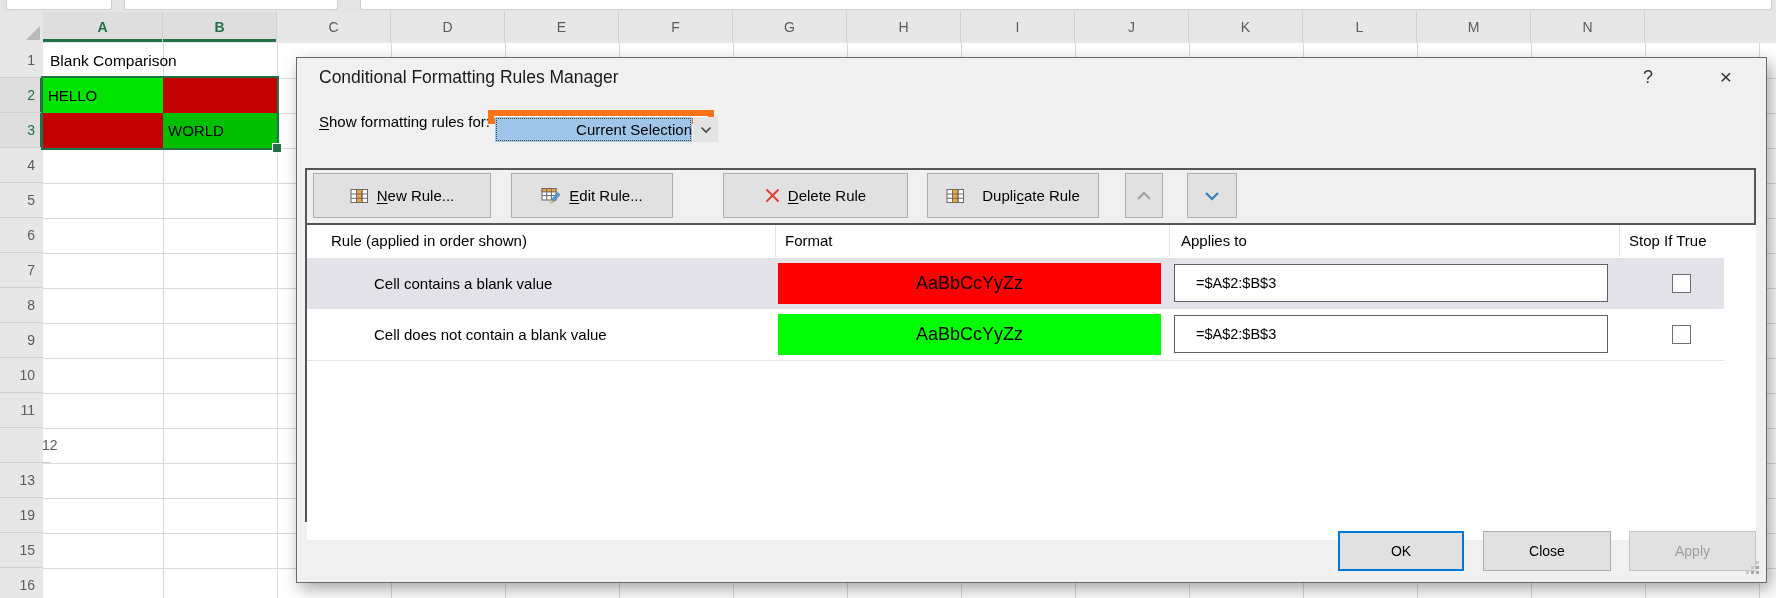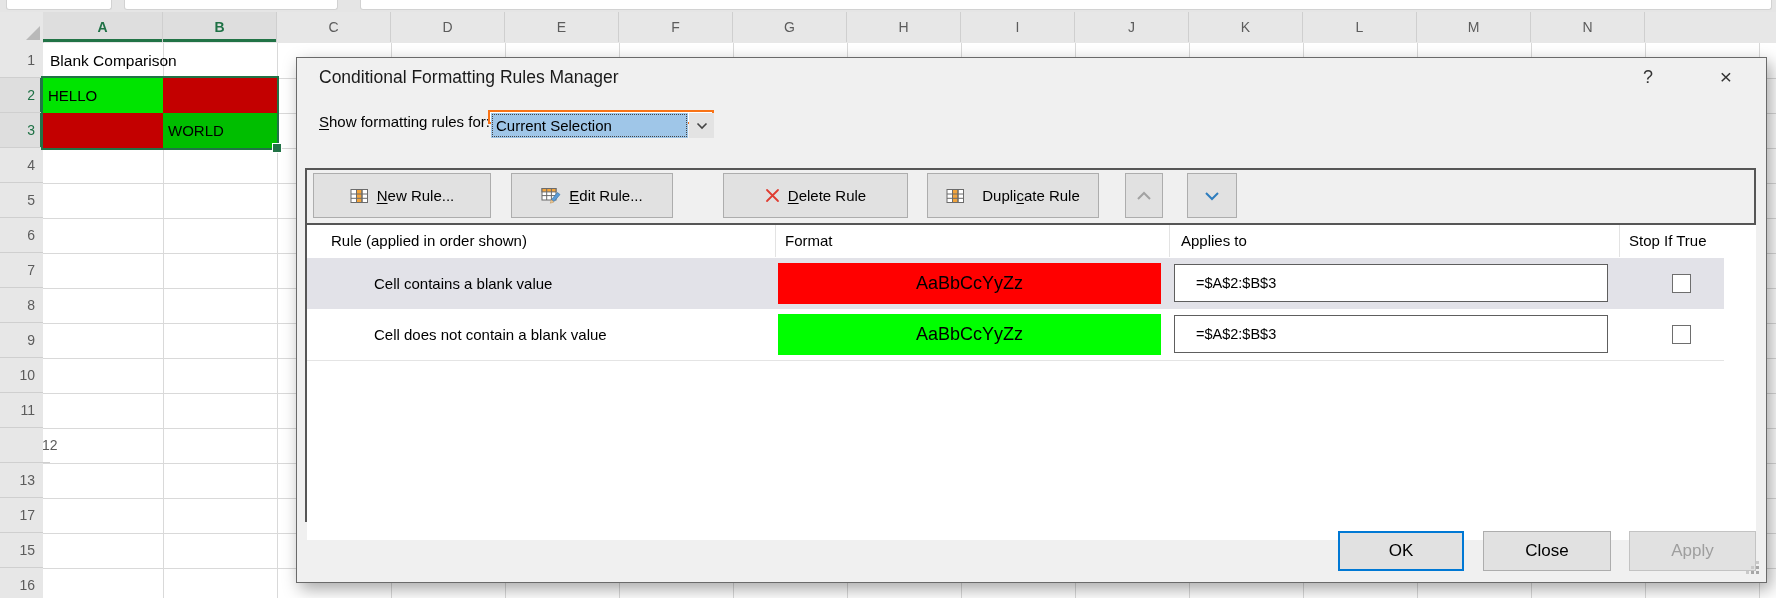--- a/index.html
+++ b/index.html
@@ -38,21 +38,21 @@
   #dialog{left:296px;top:57px;width:1471px;height:526px;background:#F0F0F0;
         border:1px solid #6A6A6A;box-sizing:border-box;box-shadow:4px 6px 16px rgba(0,0,0,.35);}
   #dlg-title{left:22px;top:9px;font-size:17.5px;color:#1A1A1A;white-space:nowrap;}
   .dlg-sysbtn{top:4px;width:34px;height:30px;text-align:center;line-height:30px;
         color:#333;}
   #dlg-help{left:1334px;font-size:18px;}
   #dlg-close{left:1412px;font-size:21px;font-weight:300;}
   #show-label{left:22px;top:55px;font-size:15px;color:#000;white-space:nowrap;}
   .u{text-decoration:underline;text-underline-offset:2px;}
   #combo{left:191px;top:52px;width:226px;height:14px;background:#fff;
-        border:2px solid #f97316;box-sizing:border-box;}
+        border:6px solid #f97316;box-sizing:border-box;text-align:right;}
   #combo-field{left:1px;top:1px;width:197px;height:25px;background:#9FC6E8;
         outline:1px dotted #444;outline-offset:-2px;font-size:15px;line-height:25px;
         padding-left:5px;box-sizing:border-box;white-space:nowrap;overflow:hidden;}
   #combo-arrow{left:199px;top:1px;width:25px;height:25px;background:#E3E3E3;
         display:flex;align-items:center;justify-content:center;}
   #group-box{left:8px;top:110px;width:1451px;height:354px;border:2px solid #565656;
         box-sizing:border-box;}
   .tbtn{top:115px;height:45px;background:#E1E1E1;border:1px solid #ADADAD;
         box-sizing:border-box;display:flex;align-items:center;justify-content:center;
         gap:8px;font-size:15px;color:#000;white-space:nowrap;}
@@ -65,21 +65,21 @@
   .rulename{position:absolute;left:67px;top:0;height:51px;line-height:51px;
         font-size:15px;color:#000;white-space:nowrap;}
   .swatch{position:absolute;left:471px;top:5px;width:383px;height:41px;
         text-align:center;line-height:41px;font-size:18px;color:#000;}
   .rangebox{position:absolute;left:867px;top:6px;width:434px;height:38px;background:#fff;
         border:1px solid #5E5E5E;box-sizing:border-box;font-size:14.5px;line-height:36px;
         padding-left:21px;}
   .cfcheck{position:absolute;left:1365px;top:16px;width:19px;height:19px;background:#fff;
         border:1px solid #6E6E6E;box-sizing:border-box;}
   .fbtn{top:473px;height:40px;background:#E1E1E1;border:1px solid #ADADAD;
-        box-sizing:border-box;text-align:center;line-height:38px;font-size:17px;color:#000;}
+        box-sizing:border-box;text-align:center;line-height:38px;font-size:14px;color:#000;}
   #btn-ok{left:1041px;width:126px;border:2px solid #0078D4;line-height:36px;}
   #btn-close{left:1186px;width:128px;}
   #btn-apply{left:1332px;width:127px;color:#9E9E9E;border-color:#C3C3C3;}
   #grip{left:1448px;top:502px;width:16px;height:16px;}
 </style>
 </head>
 <body>
 
 <div id="root">
 
@@ -118,21 +118,21 @@
       <div class="abs rowhdr" style="top: 148px; height: 35px;">4</div>
       <div class="abs rowhdr" style="top: 183px; height: 35px;">5</div>
       <div class="abs rowhdr" style="top: 218px; height: 35px;">6</div>
       <div class="abs rowhdr" style="top: 253px; height: 35px;">7</div>
       <div class="abs rowhdr" style="top: 288px; height: 35px;">8</div>
       <div class="abs rowhdr" style="top: 323px; height: 35px;">9</div>
       <div class="abs rowhdr" style="top: 358px; height: 35px;">10</div>
       <div class="abs rowhdr" style="top: 393px; height: 35px;">11</div>
       <div class="abs rowhdr" style="top: 428px; height: 35px; padding-left: 42px;">12</div>
       <div class="abs rowhdr" style="top: 463px; height: 35px;">13</div>
-      <div class="abs rowhdr" style="top: 498px; height: 35px;">17</div>
+      <div class="abs rowhdr" style="top: 498px; height: 35px;">19</div>
       <div class="abs rowhdr" style="top: 533px; height: 35px;">15</div>
       <div class="abs rowhdr" style="top: 568px; height: 35px;">16</div>
     </div>
   <div class="abs" id="grid-lines">
       <div class="abs gridv" style="left: 163px;"></div>
       <div class="abs gridv" style="left: 277px;"></div>
       <div class="abs gridv" style="left: 391px;"></div>
       <div class="abs gridv" style="left: 505px;"></div>
       <div class="abs gridv" style="left: 619px;"></div>
       <div class="abs gridv" style="left: 733px;"></div>

